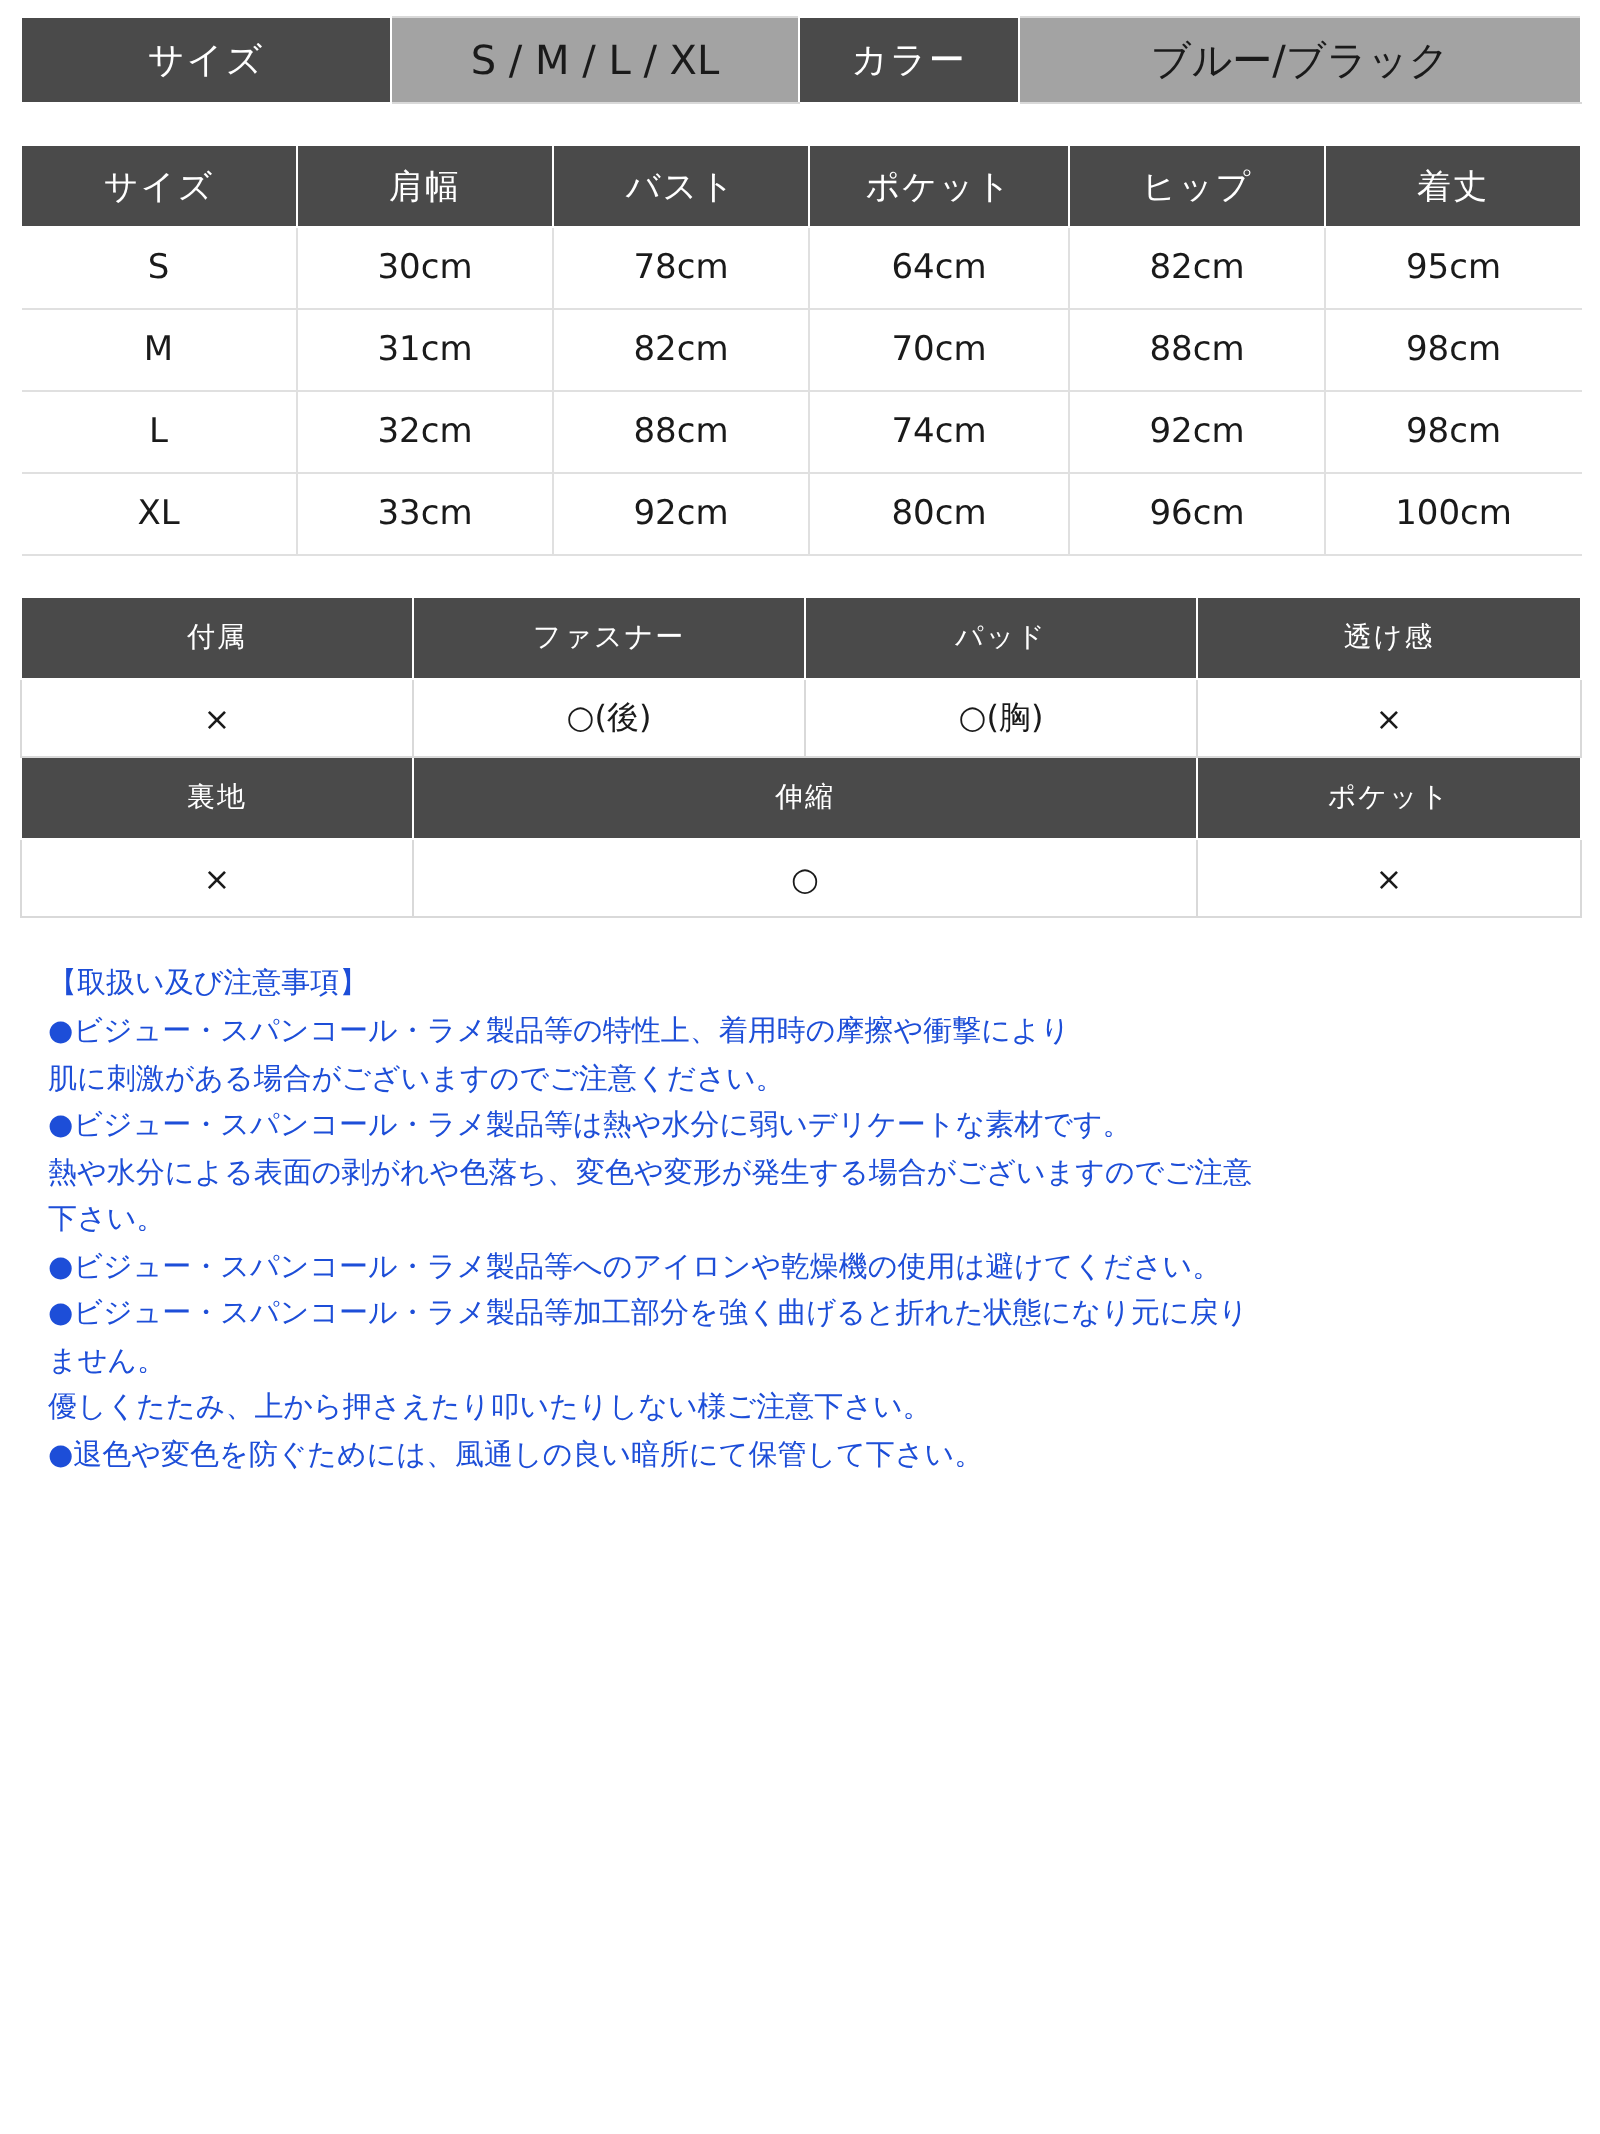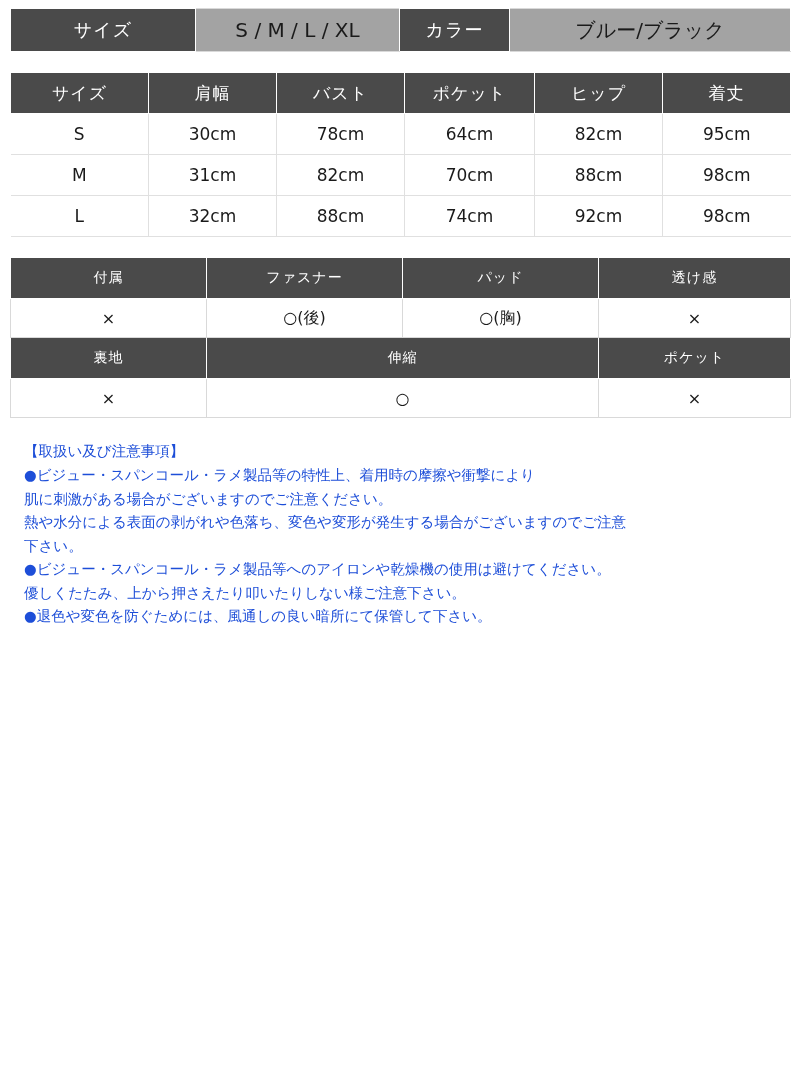--- a/index.html
+++ b/index.html
@@ -162,20 +162,28 @@
         <td class="cell">98cm</td>
       </tr>
       <tr>
         <td class="cell vsep">L</td>
         <td class="cell vsep">32cm</td>
         <td class="cell vsep">88cm</td>
         <td class="cell vsep">74cm</td>
         <td class="cell vsep">92cm</td>
         <td class="cell">98cm</td>
       </tr>
+      <tr>
+        <td class="cell vsep">XL</td>
+        <td class="cell vsep">33cm</td>
+        <td class="cell vsep">92cm</td>
+        <td class="cell vsep">80cm</td>
+        <td class="cell vsep">96cm</td>
+        <td class="cell">100cm</td>
+      </tr>
     </tbody>
   </table>
 
   <div class="gap-20"></div>
 
   <table class="attr-table">
     <colgroup>
       <col style="width:196px">
         <col style="width:196px">
         <col style="width:196px">
@@ -204,19 +212,21 @@
         <td class="cell" colspan="2">○</td>
         <td class="cell">×</td>
       </tr>
     </tbody>
   </table>
 
   <div class="notes">
     <p class="note-title">【取扱い及び注意事項】</p>
     <p>●ビジュー・スパンコール・ラメ製品等の特性上、着用時の摩擦や衝撃により</p>
     <p>肌に刺激がある場合がございますのでご注意ください。</p>
+    <p>●ビジュー・スパンコール・ラメ製品等は熱や水分に弱いデリケートな素材です。</p>
     <p>熱や水分による表面の剥がれや色落ち、変色や変形が発生する場合がございますのでご注意下さい。</p>
     <p>●ビジュー・スパンコール・ラメ製品等へのアイロンや乾燥機の使用は避けてください。</p>
+    <p>●ビジュー・スパンコール・ラメ製品等加工部分を強く曲げると折れた状態になり元に戻りません。</p>
     <p>優しくたたみ、上から押さえたり叩いたりしない様ご注意下さい。</p>
     <p>●退色や変色を防ぐためには、風通しの良い暗所にて保管して下さい。</p>
   </div>
 
 </div>
 
 </body></html>

